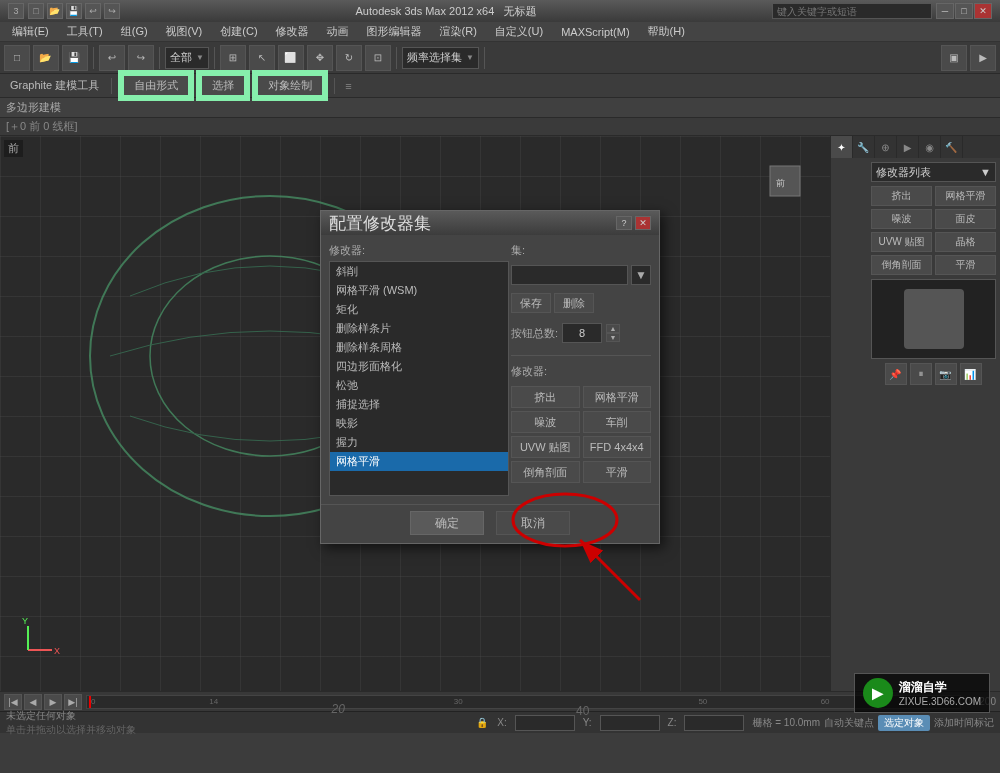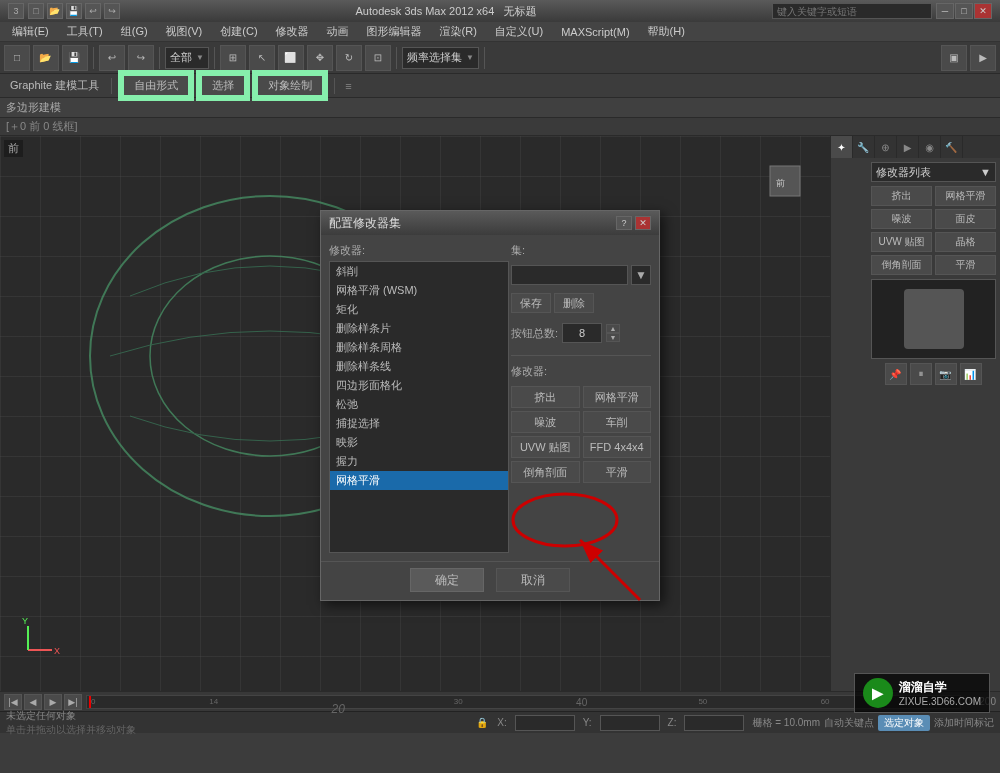--- a/index.html
+++ b/index.html
@@ -74,27 +74,27 @@
     .status-left { flex: 1; }
     .status-mid { display: flex; gap: 8px; align-items: center; }
     .status-right { display: flex; gap: 4px; align-items: center; }
     .status-input { height: 16px; width: 60px; background: #2a2a2a; border: 1px solid #555; color: #ccc; font-size: 10px; padding: 0 3px; }
     .status-badge { background: #5a8db5; color: #fff; padding: 1px 6px; font-size: 10px; border-radius: 2px; cursor: pointer; }
 
     
     .dialog-overlay { position: absolute; top: 0; left: 0; right: 0; bottom: 0; z-index: 100; }
     .dialog { position: absolute; top: 210px; left: 320px; width: 340px; background: #444; border: 1px solid #666; box-shadow: 4px 4px 12px rgba(0,0,0,0.6); }
     .dialog-title { height: 24px; background: linear-gradient(to bottom, #5a5a5a, #3c3c3c); display: flex; align-items: center; justify-content: space-between; padding: 0 8px; }
-    .dialog-title-text { font-size: 12px; color: #ddd; }
+    .dialog-title-text { font-size: 17px; color: #ddd; }
     .dialog-title-btns { display: flex; gap: 3px; }
     .dialog-btn-small { width: 16px; height: 14px; background: #555; border: 1px solid #666; display: flex; align-items: center; justify-content: center; font-size: 9px; color: #ccc; cursor: pointer; }
     .dialog-btn-small.close { background: #a33; }
     .dialog-body { padding: 8px; }
     .dialog-col-label { font-size: 11px; color: #aaa; margin-bottom: 3px; }
-    .dialog-list-container { height: 292px; background: #2a2a2a; border: 1px solid #555; overflow-y: auto; }
+    .dialog-list-container { height: 235px; background: #2a2a2a; border: 1px solid #555; overflow-y: auto; }
     .dialog-list-item { padding: 2px 6px; font-size: 11px; color: #bbb; cursor: pointer; white-space: nowrap; }
     .dialog-list-item.selected { background: #1a6aaa; color: #fff; }
     .dialog-right { width: 140px; display: flex; flex-direction: column; gap: 4px; }
     .dialog-set-input { flex: 1; height: 20px; background: #2a2a2a; border: 1px solid #555; color: #ccc; font-size: 11px; padding: 0 4px; }
     .dialog-set-btn { height: 20px; padding: 0 8px; background: #4a4a4a; border: 1px solid #555; color: #bbb; font-size: 11px; cursor: pointer; }
     .dialog-count-row { display: flex; align-items: center; gap: 4px; margin-bottom: 4px; }
     .dialog-count-label { font-size: 11px; color: #aaa; }
     .dialog-count-input { width: 40px; height: 20px; background: #2a2a2a; border: 1px solid #555; color: #ccc; font-size: 11px; text-align: center; padding: 0 2px; }
     .dialog-count-spin { display: flex; flex-direction: column; }
     .spin-btn { width: 14px; height: 9px; background: #4a4a4a; border: 1px solid #555; display: flex; align-items: center; justify-content: center; font-size: 7px; color: #aaa; cursor: pointer; line-height: 1; }
@@ -286,21 +286,21 @@
     <div class="timeline-btn">▶|</div>
   </div>
   <div class="timeline-track">
     <div class="timeline-marker"></div>
 
     <div style="position:absolute;top:0;left:0;right:0;bottom:0;display:flex;align-items:flex-end;padding:0 4px;">
       <span style="font-size:8px;color:#666;position:absolute;left:4px;top:1px;">0</span>
       <span style="font-size:8px;color:#666;position:absolute;left:14%;top:1px;">14</span>
       <span style="font-size:12px;color:#666;position:absolute;left:28%;top:6px;font-style:italic;">20</span>
       <span style="font-size:8px;color:#666;position:absolute;left:42%;top:1px;">30</span>
-      <span style="font-size:10px;color:#666;position:absolute;left:56%;top:1px;">40</span>
+      <span style="font-size:12px;color:#666;position:absolute;left:56%;top:8px;">40</span>
       <span style="font-size:8px;color:#666;position:absolute;left:70%;top:1px;">50</span>
       <span style="font-size:8px;color:#666;position:absolute;left:84%;top:1px;">60</span>
     </div>
   </div>
   <div class="timeline-progress">0 / 200</div>
 </div>
 
 <div class="status-bar">
   <div class="status-left">
     <div>未选定任何对象</div>
@@ -340,21 +340,20 @@
       <div style="display:flex;gap:2px;">
 
         <div style="flex:1;">
           <div class="dialog-col-label">修改器:</div>
           <div class="dialog-list-container">
             <div class="dialog-list-item">斜削</div>
             <div class="dialog-list-item">网格平滑 (WSM)</div>
             <div class="dialog-list-item">矩化</div>
             <div class="dialog-list-item">删除样条片</div>
             <div class="dialog-list-item">删除样条周格</div>
-            <div class="dialog-list-item">删除样条线</div>
             <div class="dialog-list-item">四边形面格化</div>
             <div class="dialog-list-item">松弛</div>
             <div class="dialog-list-item">捕捉选择</div>
             <div class="dialog-list-item">映影</div>
             <div class="dialog-list-item">握力</div>
             <div class="dialog-list-item selected">网格平滑</div>
 
           </div>
         </div>
 

